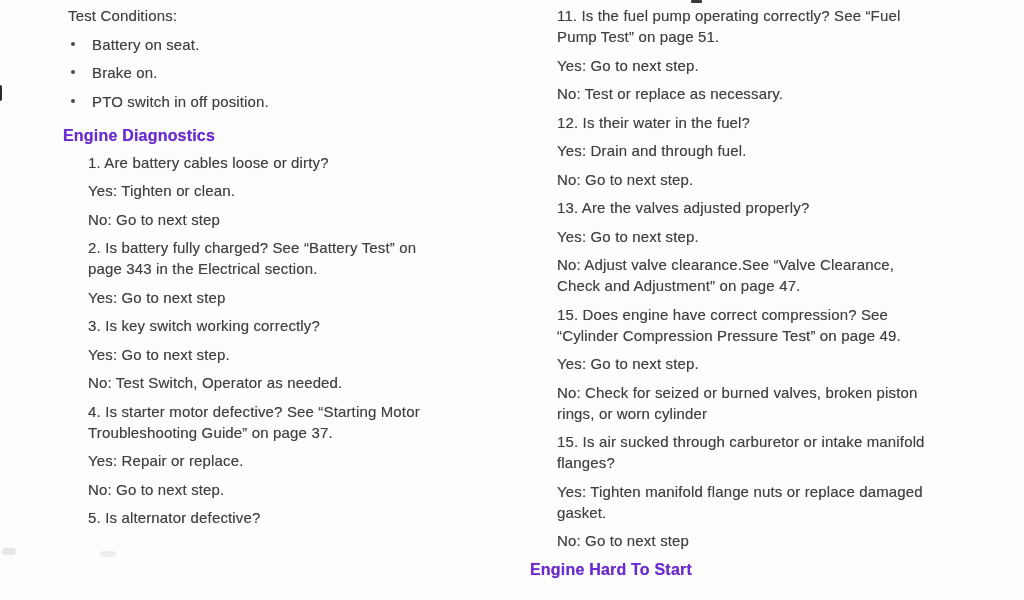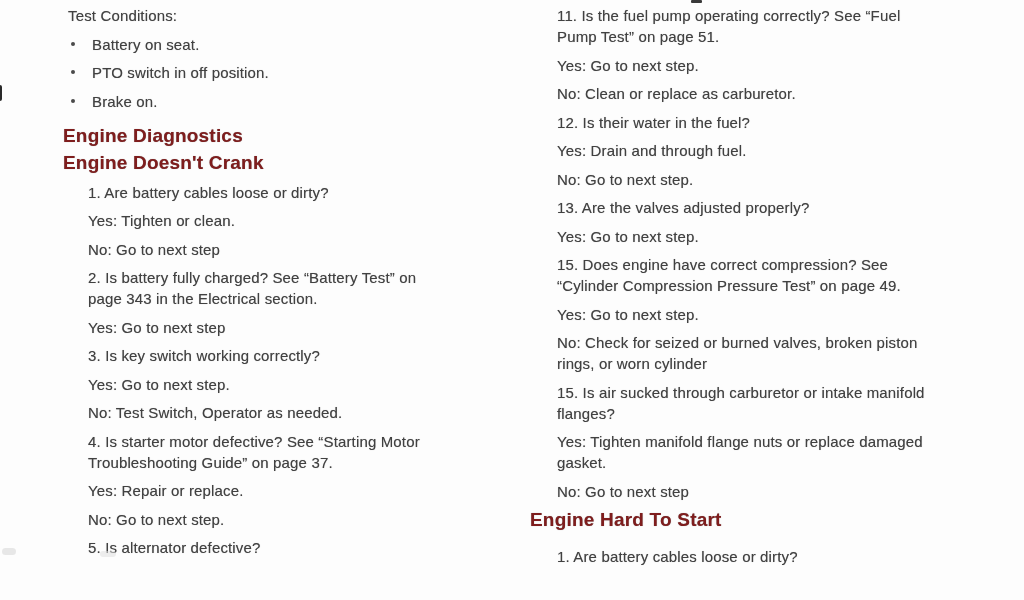--- a/index.html
+++ b/index.html
@@ -25,24 +25,24 @@
   }
   .intro { padding-left: 5px; }
   .bullet { position: relative; padding-left: 29px; }
   .dot {
     position: absolute; left: 8px; top: 8px;
     width: 4px; height: 4px; border-radius: 50%;
     background: #4a4a4a;
   }
   .h {
     font-weight: bold;
-    font-size: 19px;
+    font-size: 16px;
     line-height: 21px;
     margin: 0 0 6px 0;
-    color: #7f1d1d;
+    color: #6d28d9;
     letter-spacing: 0.2px;
     text-shadow: 0 0 0.7px rgba(20,20,20,0.5);
   }
   .h-first  { margin-top: 13px; }
   .h-second { margin-bottom: 9px; }
   .h-right  { margin-bottom: 16px; }
   .body-l { padding-left: 25px; }
   .body-r { padding-left: 27px; }
   
   .artifact { position: absolute; }
@@ -53,25 +53,24 @@
 </style>
 </head>
 <body>
 
 <div class="page">
 
   <div class="col col-left">
     <p class="intro">Test Conditions:</p>
 
     <p class="bullet"><span class="dot"></span><span>Battery on seat.</span></p>
+    <p class="bullet"><span class="dot"></span><span>Brake on.</span></p>
     <p class="bullet"><span class="dot"></span><span>PTO switch in off position.</span></p>
-    <p class="bullet"><span class="dot"></span><span>Brake on.</span></p>
 
     <div class="h h-first">Engine Diagnostics</div>
-    <div class="h h-second">Engine Doesn't Crank</div>
 
     <p class="body-l">1. Are battery cables loose or dirty?</p>
     <p class="body-l">Yes: Tighten or clean.</p>
     <p class="body-l">No: Go to next step</p>
     <p class="body-l">2. Is battery fully charged? See “Battery Test” on
 page 343 in the Electrical section.</p>
     <p class="body-l">Yes: Go to next step</p>
     <p class="body-l">3. Is key switch working correctly?</p>
     <p class="body-l">Yes: Go to next step.</p>
     <p class="body-l">No: Test Switch, Operator as needed.</p>
@@ -79,26 +78,28 @@
 Troubleshooting Guide” on page 37.</p>
     <p class="body-l">Yes: Repair or replace.</p>
     <p class="body-l">No: Go to next step.</p>
     <p class="body-l">5. Is alternator defective?</p>
   </div>
 
   <div class="col col-right">
     <p class="body-r">11. Is the fuel pump operating correctly? See “Fuel
 Pump Test” on page 51.</p>
     <p class="body-r">Yes: Go to next step.</p>
-    <p class="body-r">No: Clean or replace as carburetor.</p>
+    <p class="body-r">No: Test or replace as necessary.</p>
     <p class="body-r">12. Is their water in the fuel?</p>
     <p class="body-r">Yes: Drain and through fuel.</p>
     <p class="body-r">No: Go to next step.</p>
     <p class="body-r">13. Are the valves adjusted properly?</p>
     <p class="body-r">Yes: Go to next step.</p>
+    <p class="body-r">No: Adjust valve clearance.See “Valve Clearance,
+Check and Adjustment” on page 47.</p>
     <p class="body-r">15. Does engine have correct compression? See
 “Cylinder Compression Pressure Test” on page 49.</p>
     <p class="body-r">Yes: Go to next step.</p>
     <p class="body-r">No: Check for seized or burned valves, broken piston
 rings, or worn cylinder</p>
     <p class="body-r">15. Is air sucked through carburetor or intake manifold
 flanges?</p>
     <p class="body-r">Yes: Tighten manifold flange nuts or replace damaged
 gasket.</p>
     <p class="body-r">No: Go to next step</p>

